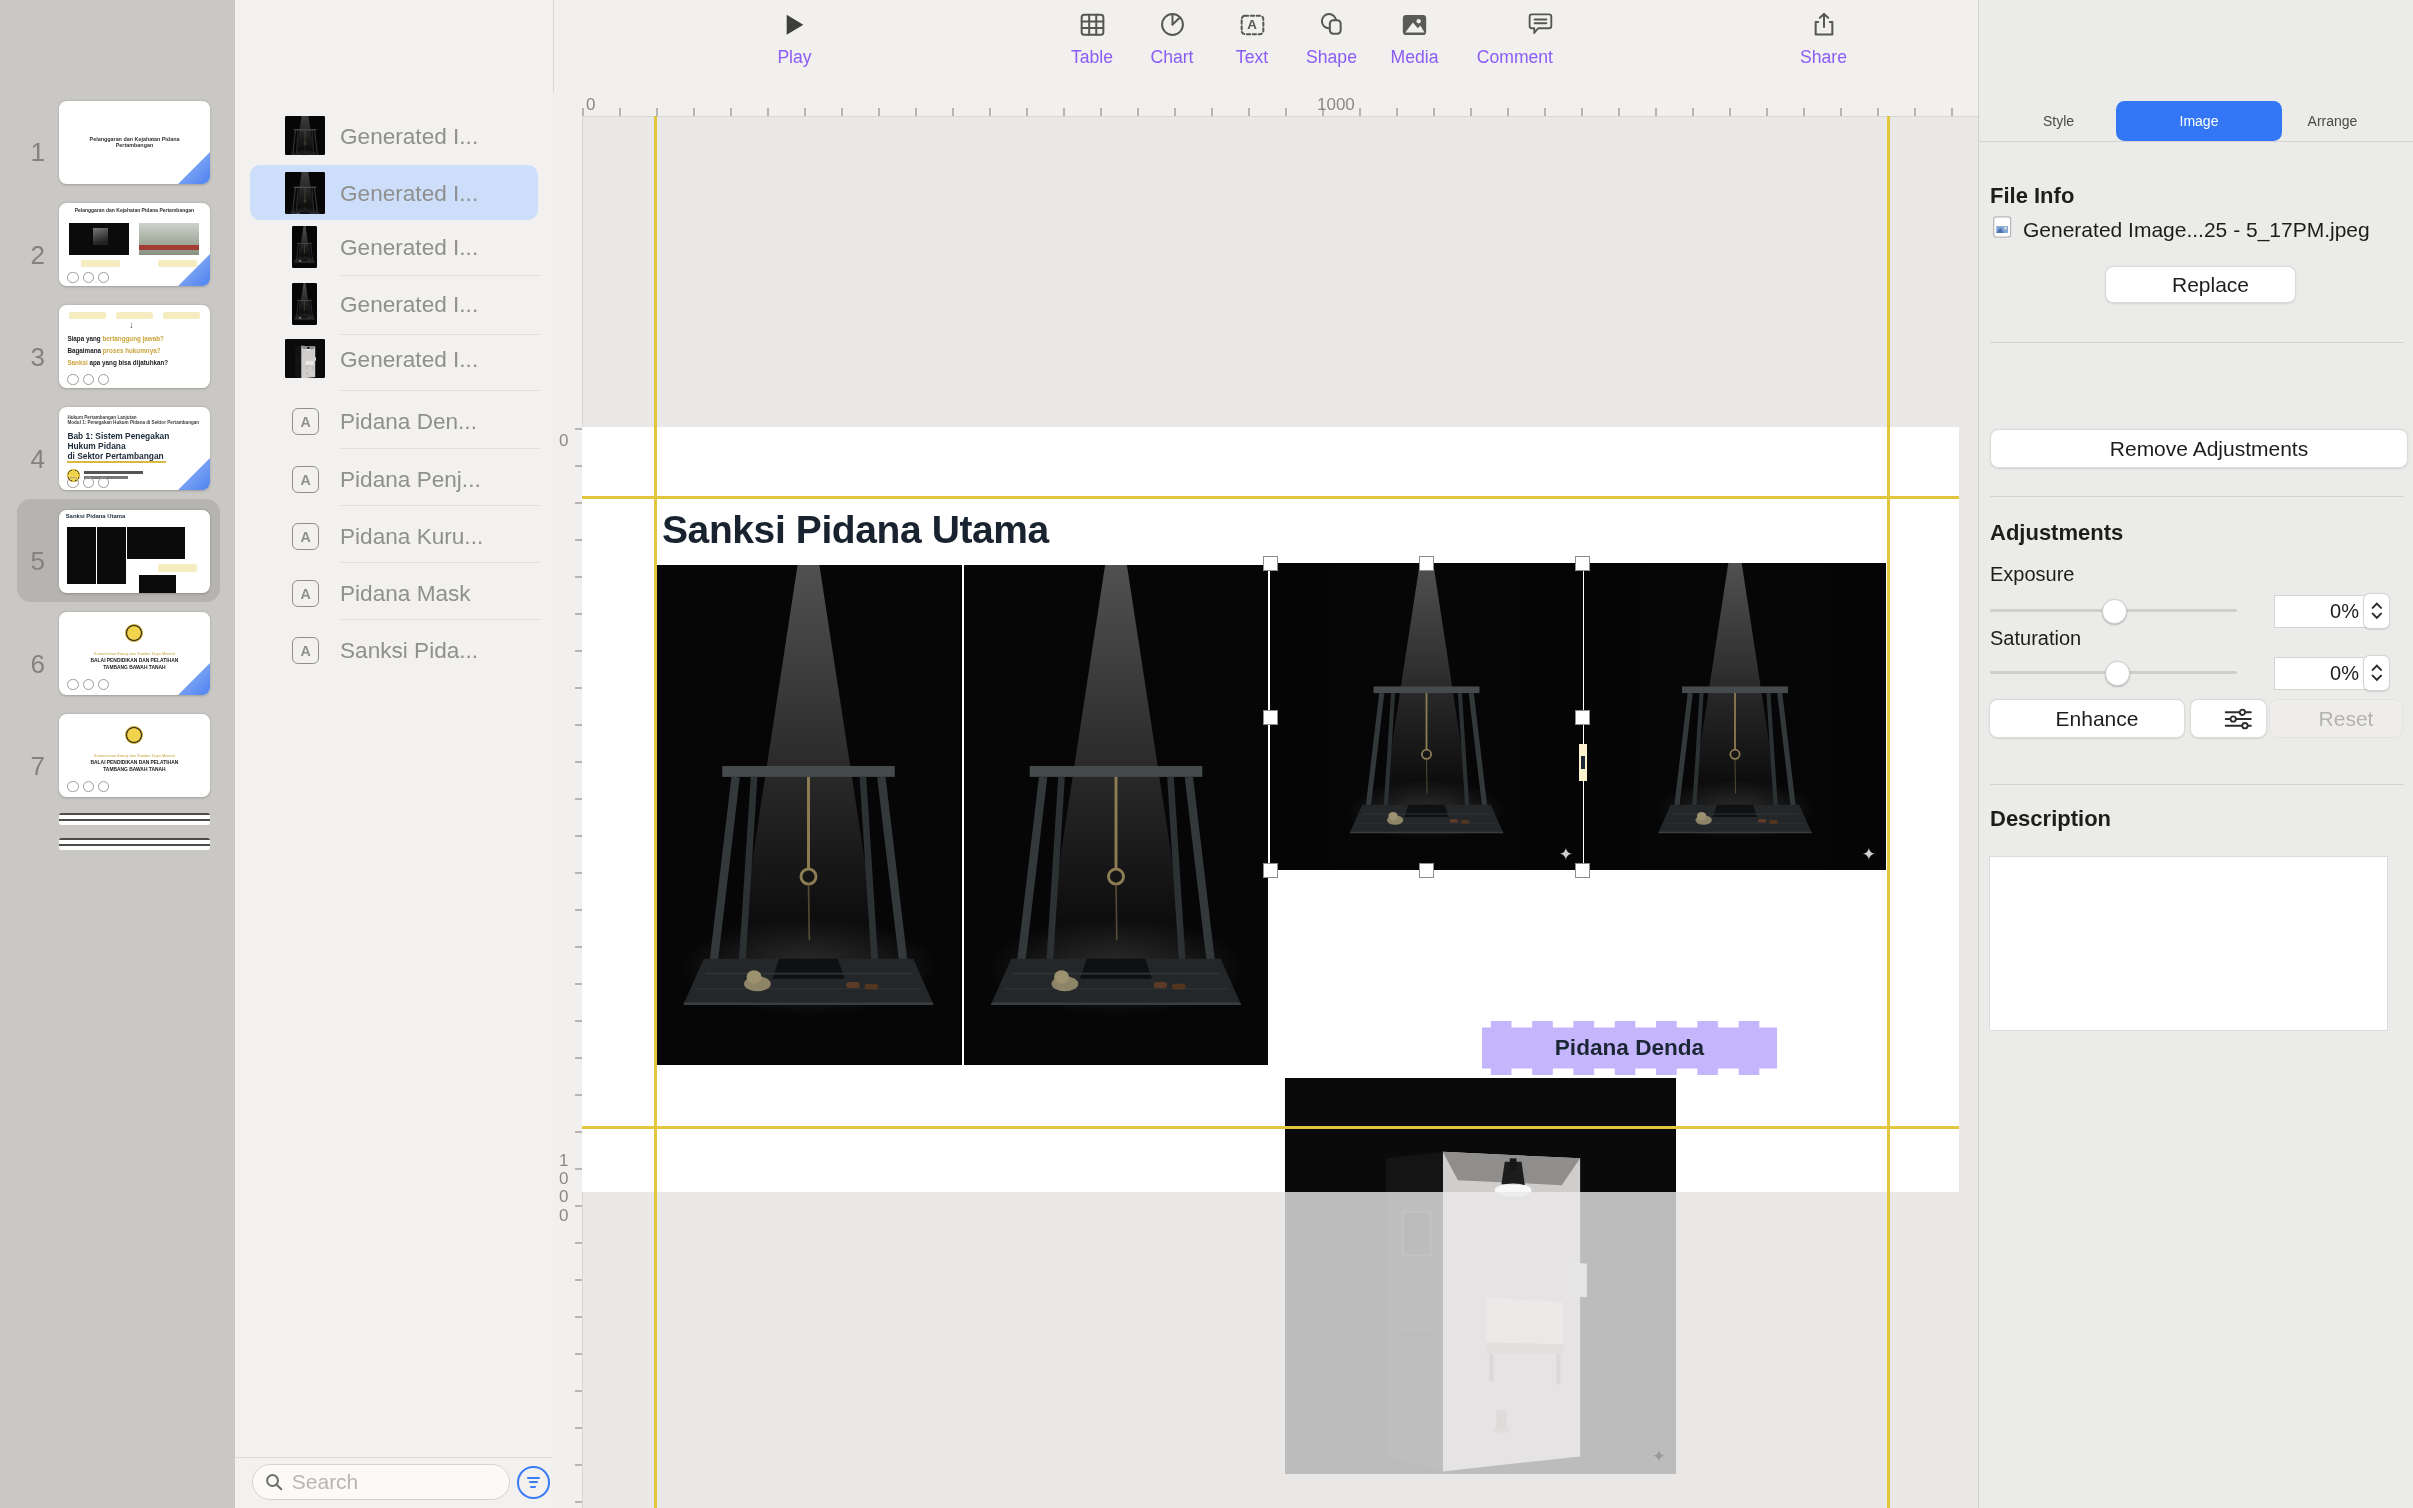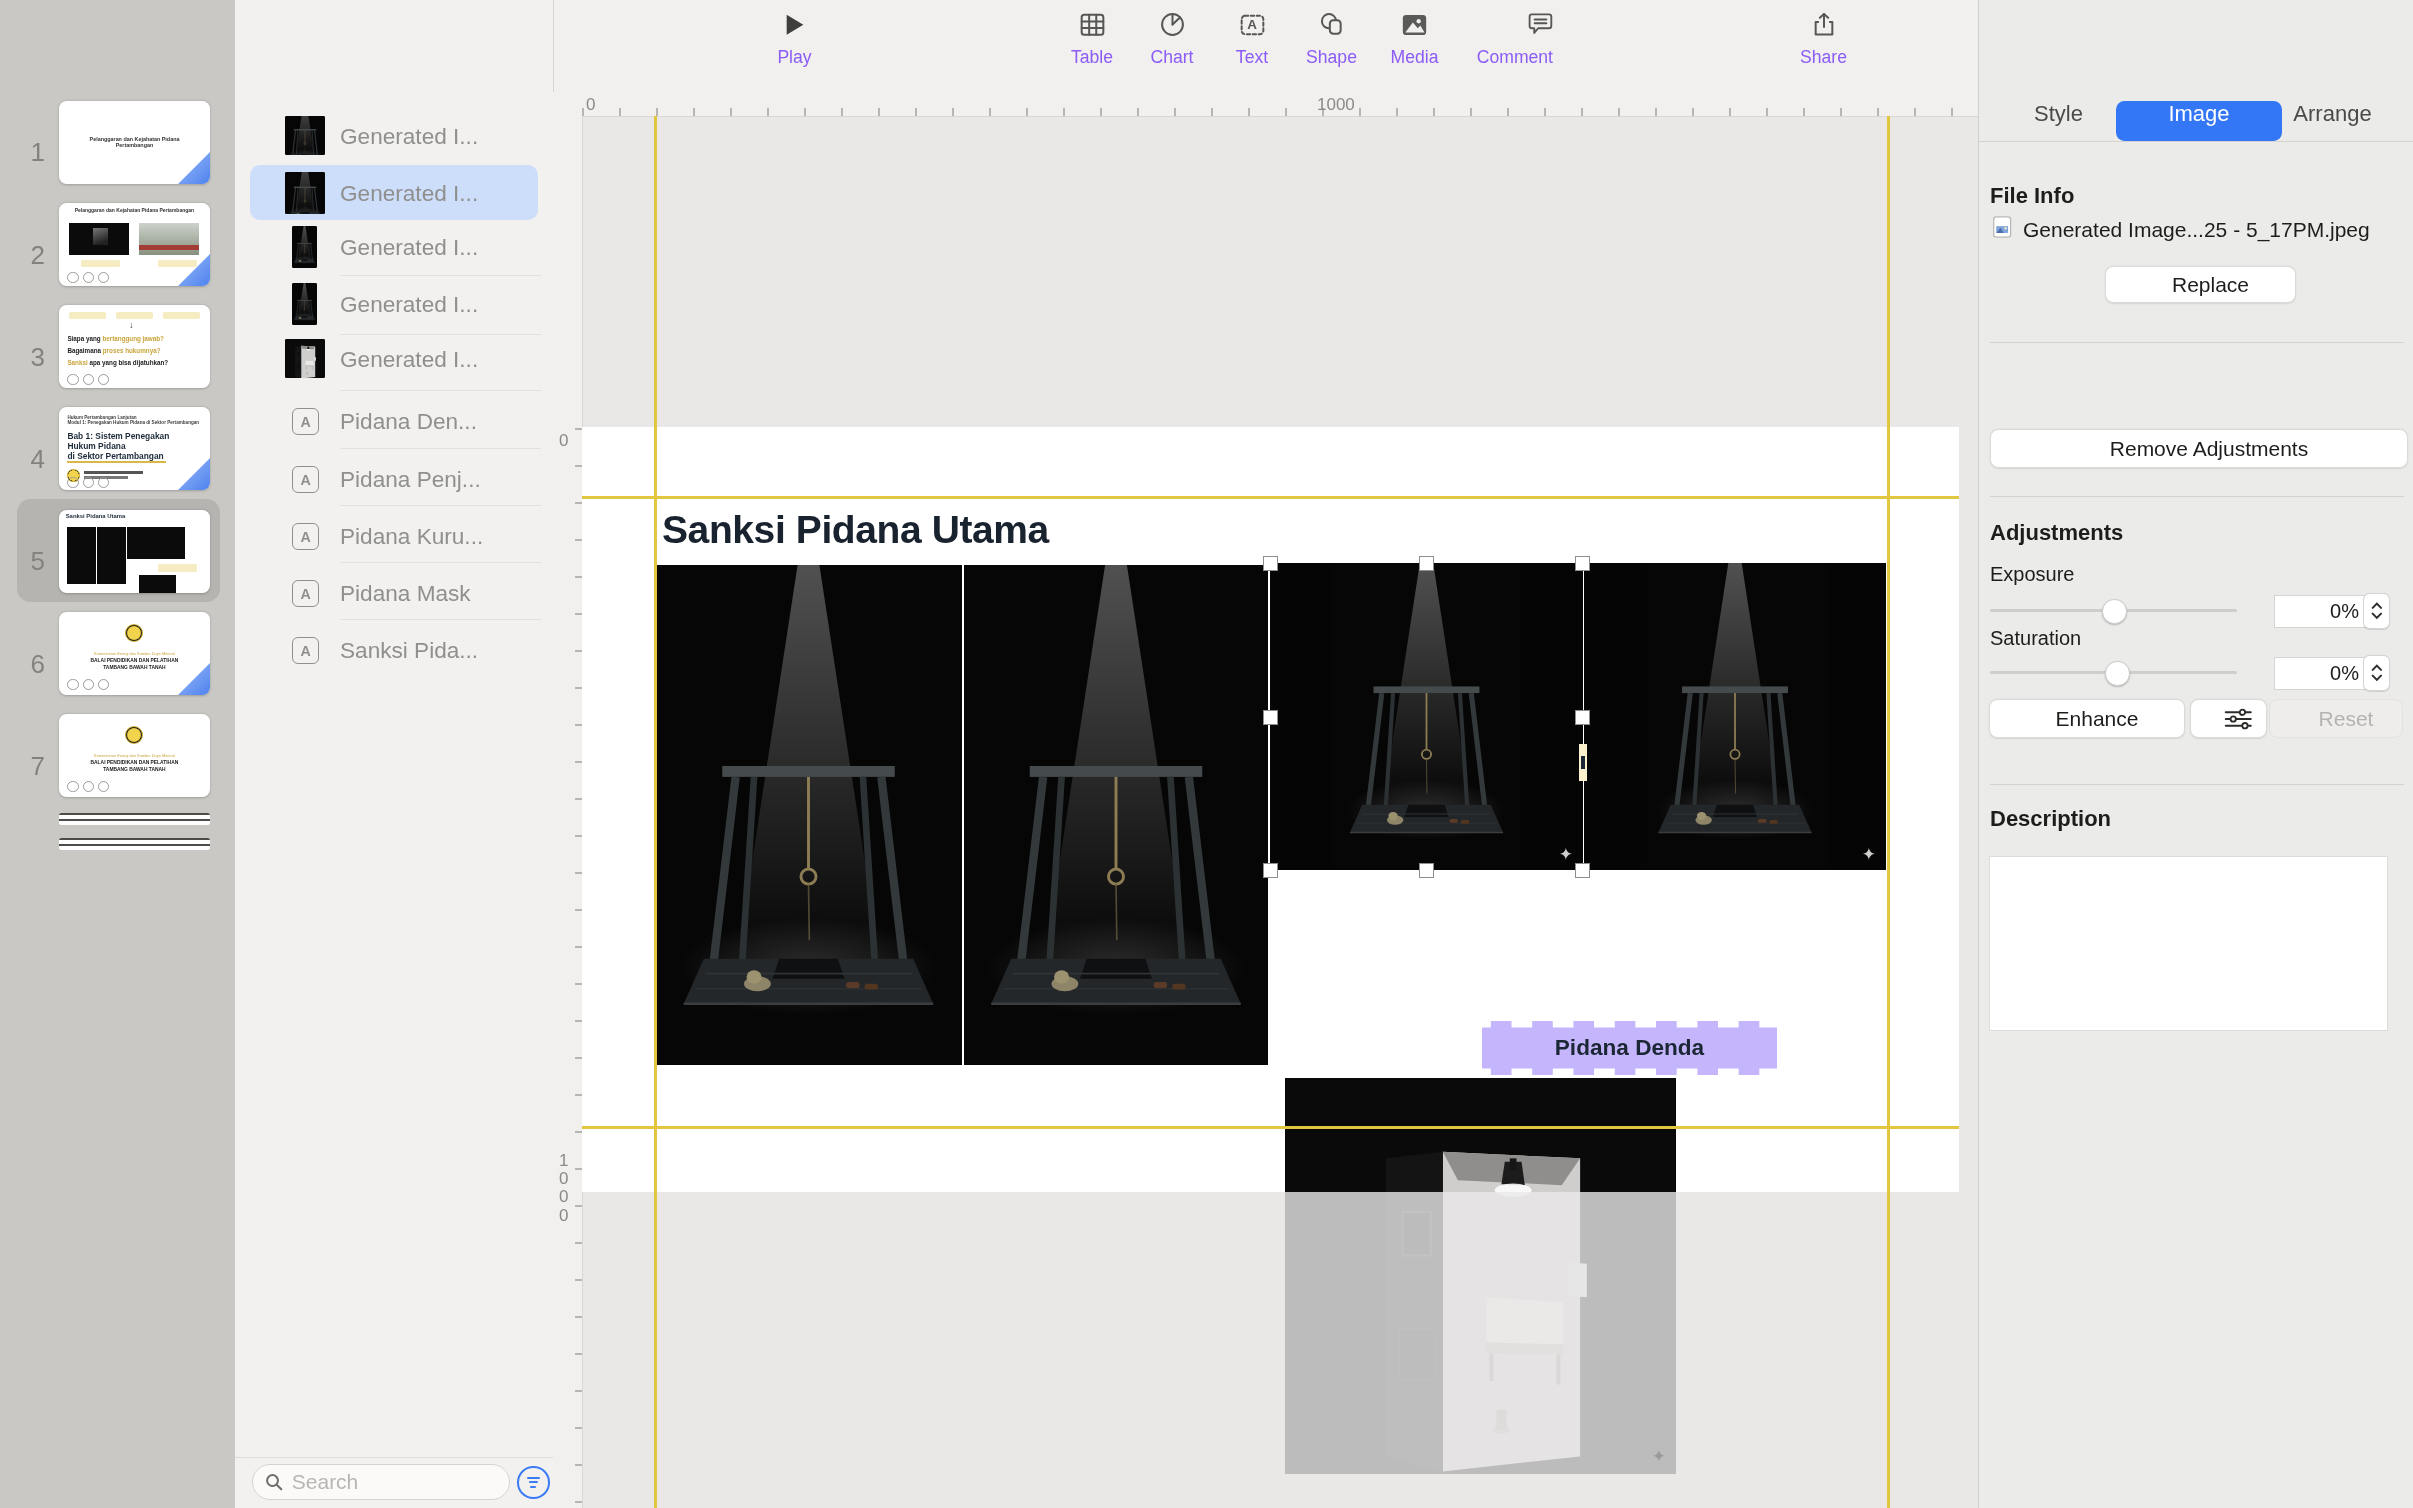--- a/index.html
+++ b/index.html
@@ -54,22 +54,22 @@
   .guide-h{position:absolute;height:2.5px;background:#e2c63e;z-index:40;}
   .slide-title{position:absolute;font-size:39px;font-weight:800;color:#19222f;letter-spacing:-0.4px;z-index:5;}
   .img-obj{position:absolute;background:#050505;z-index:10;overflow:hidden;}
   .handle{position:absolute;width:13.4px;height:13.4px;background:#fff;border:0.8px solid #8e8e8c;z-index:45;}
   .sparkle{position:absolute;color:#cfcfcd;font-size:17px;z-index:15;}
   .denda{position:absolute;background:#c4b5fd;display:flex;align-items:center;justify-content:center;
          font-size:22.6px;font-weight:600;color:#1c2735;z-index:20;
          clip-path:polygon(0 12%,3% 12%,3% 0,10% 0,10% 12%,17% 12%,17% 0,24% 0,24% 12%,31% 12%,31% 0,38% 0,38% 12%,45% 12%,45% 0,52% 0,52% 12%,59% 12%,59% 0,66% 0,66% 12%,73% 12%,73% 0,80% 0,80% 12%,87% 12%,87% 0,94% 0,94% 12%,100% 12%,100% 88%,94% 88%,94% 100%,87% 100%,87% 88%,80% 88%,80% 100%,73% 100%,73% 88%,66% 88%,66% 100%,59% 100%,59% 88%,52% 88%,52% 100%,45% 100%,45% 88%,38% 88%,38% 100%,31% 100%,31% 88%,24% 88%,24% 100%,17% 100%,17% 88%,10% 88%,10% 100%,3% 100%,3% 88%,0 88%);}
   
   .inspector{left:1978px;top:0;width:436px;height:1508px;background:#ebebe9;border-left:0.8px solid #d2d1cf;}
-  .insp-tab{position:absolute;top:101px;height:40px;display:flex;justify-content:center;
-            font-size:22px;color:#4a4a48;border-radius:8.4px;}
+  .insp-tab{position:absolute;top:101px;height:40px;display:flex;align-items:center;justify-content:center;
+            font-size:14px;color:#4a4a48;border-radius:8.4px;}
   .insp-tab.active{background:#3377f6;color:#fff;}
   .insp-divider{position:absolute;left:0;right:0;height:0.8px;background:#d4d3d1;}
   .insp-h{position:absolute;font-size:22px;font-weight:bold;color:#1d1d1b;}
   .insp-t{position:absolute;font-size:20px;color:#1d1d1b;}
   .btn{position:absolute;background:#fff;border:0.8px solid #dbdad8;border-radius:8.4px;
        box-shadow:0 0.8px 1.7px rgba(0,0,0,.10);display:flex;align-items:center;justify-content:center;
        font-size:21px;color:#1d1d1b;padding-left:20px;}
   .btn.disabled{background:#eeedec;border-color:#e3e2e0;box-shadow:none;color:#b4b3b1;}
   .slider-track{position:absolute;height:3.4px;background:#cfcecc;border-radius:1.7px;}
   .slider-thumb{position:absolute;width:22.6px;height:22.6px;background:#fff;border-radius:50%;

